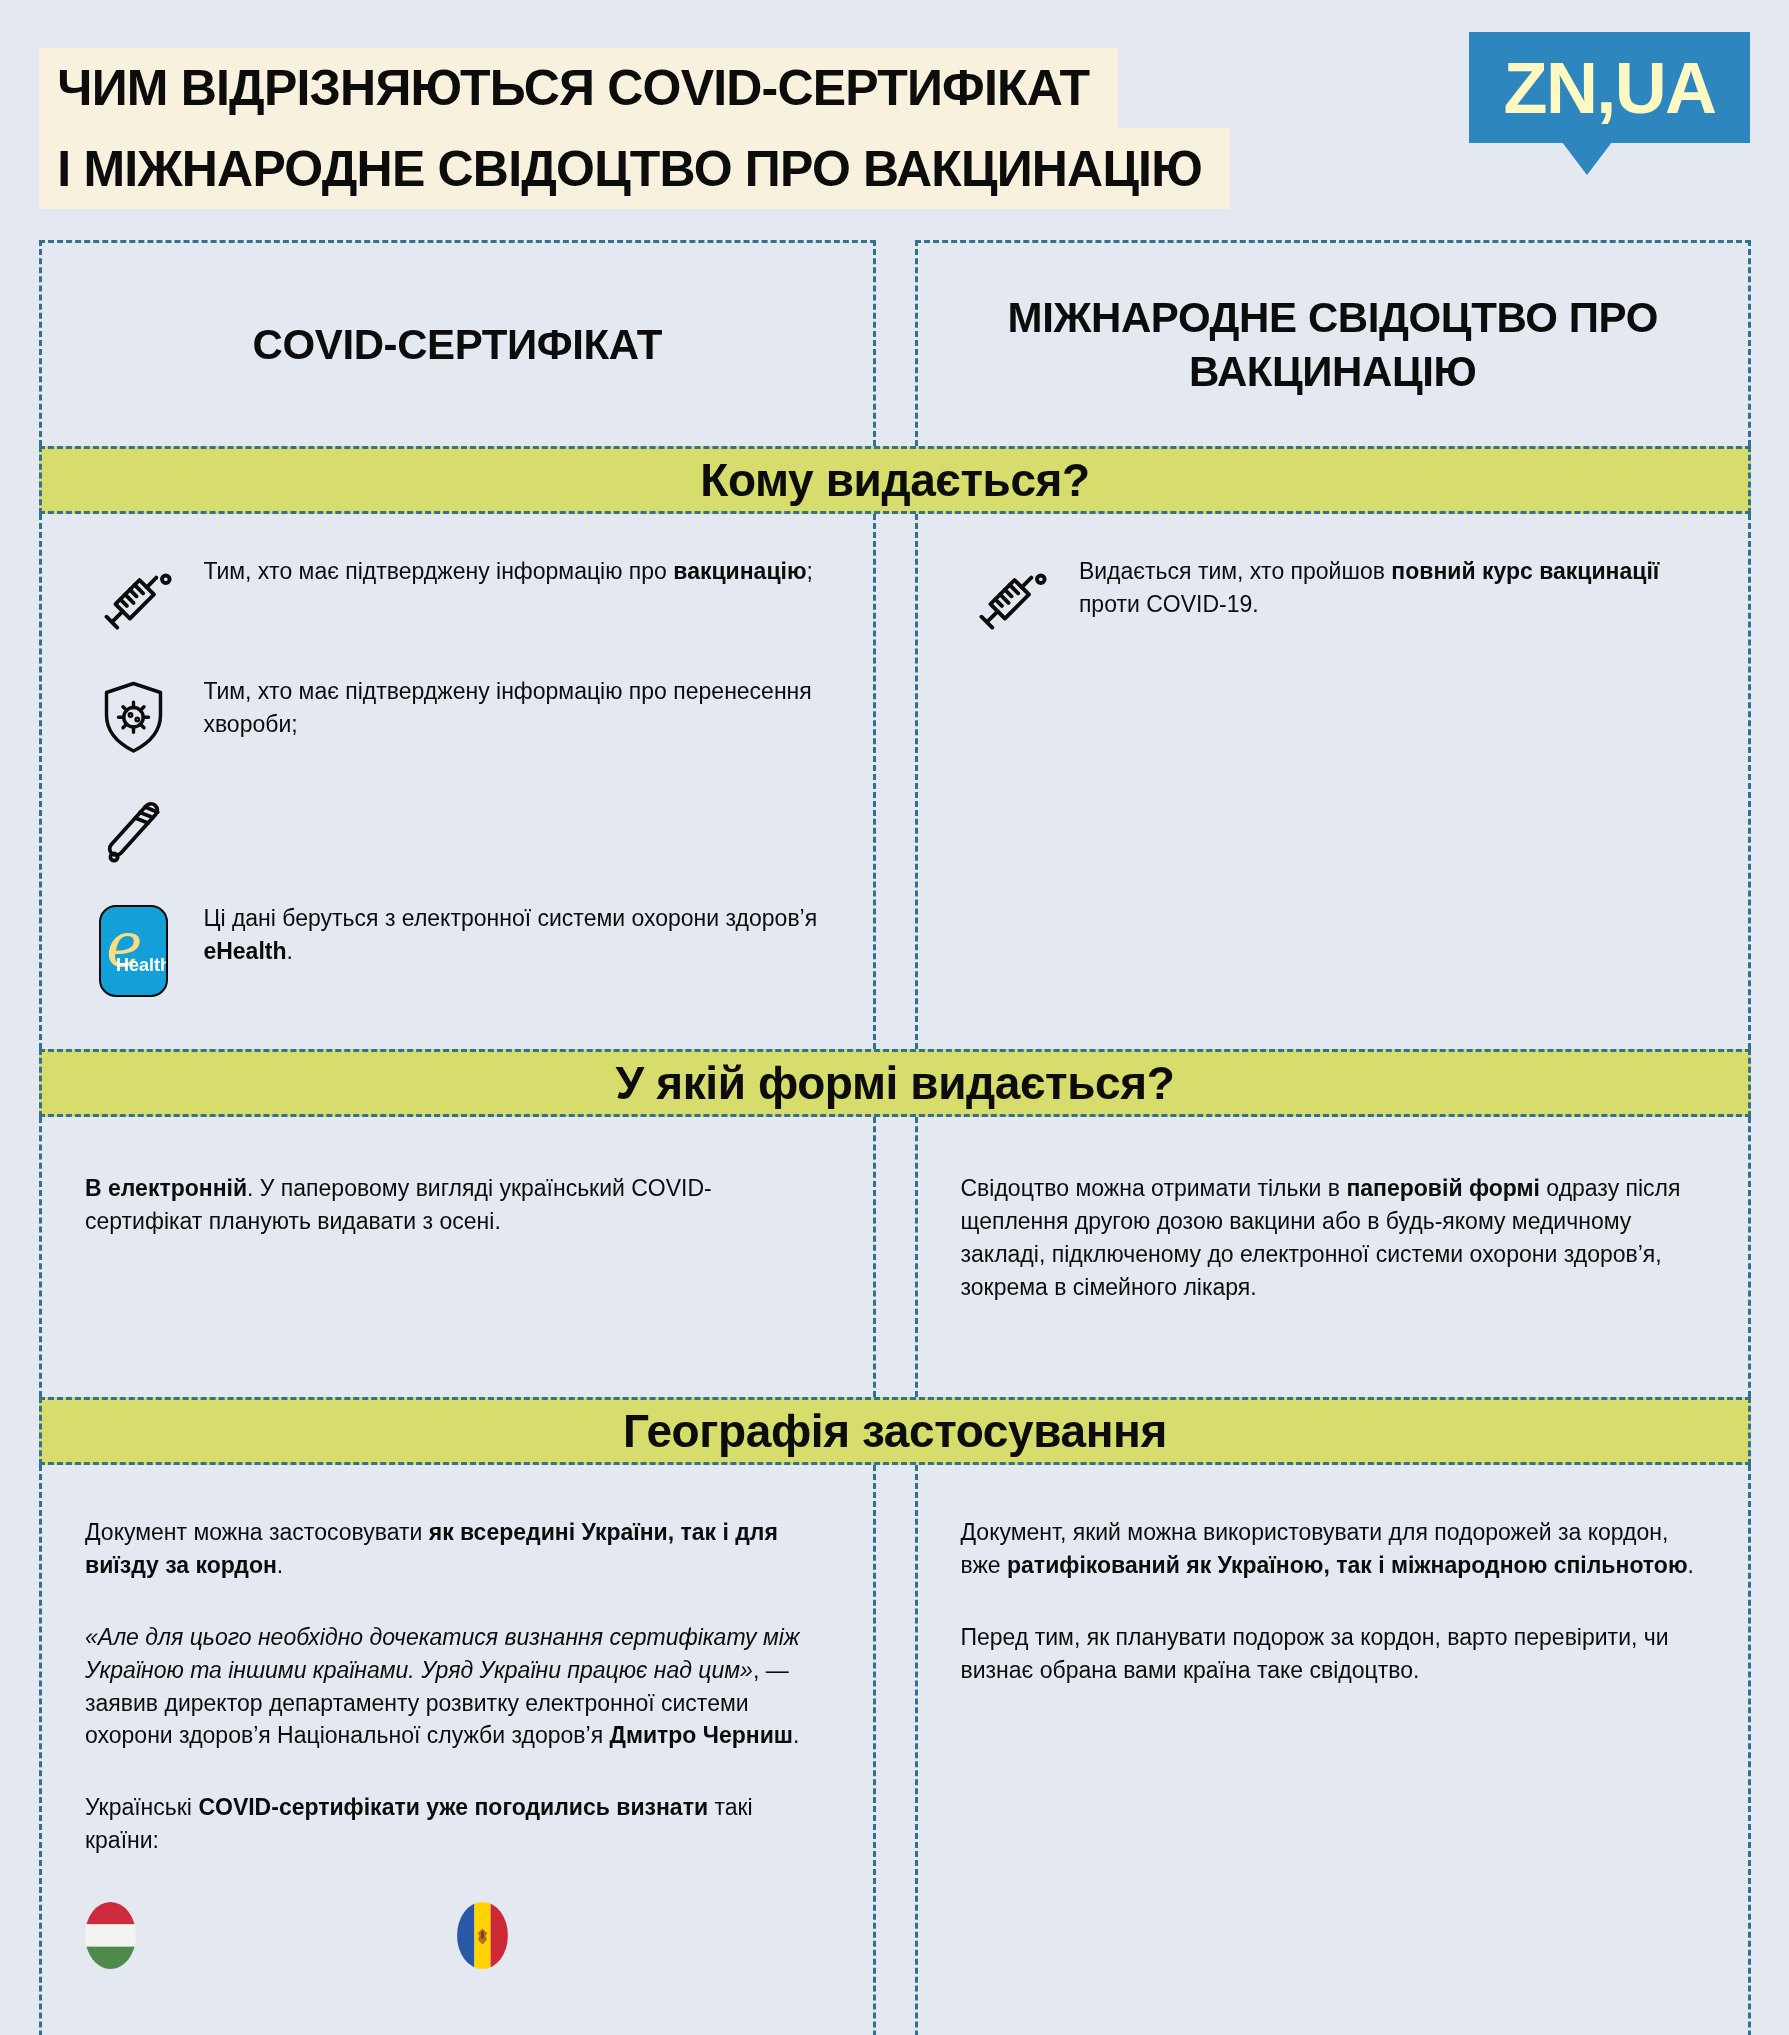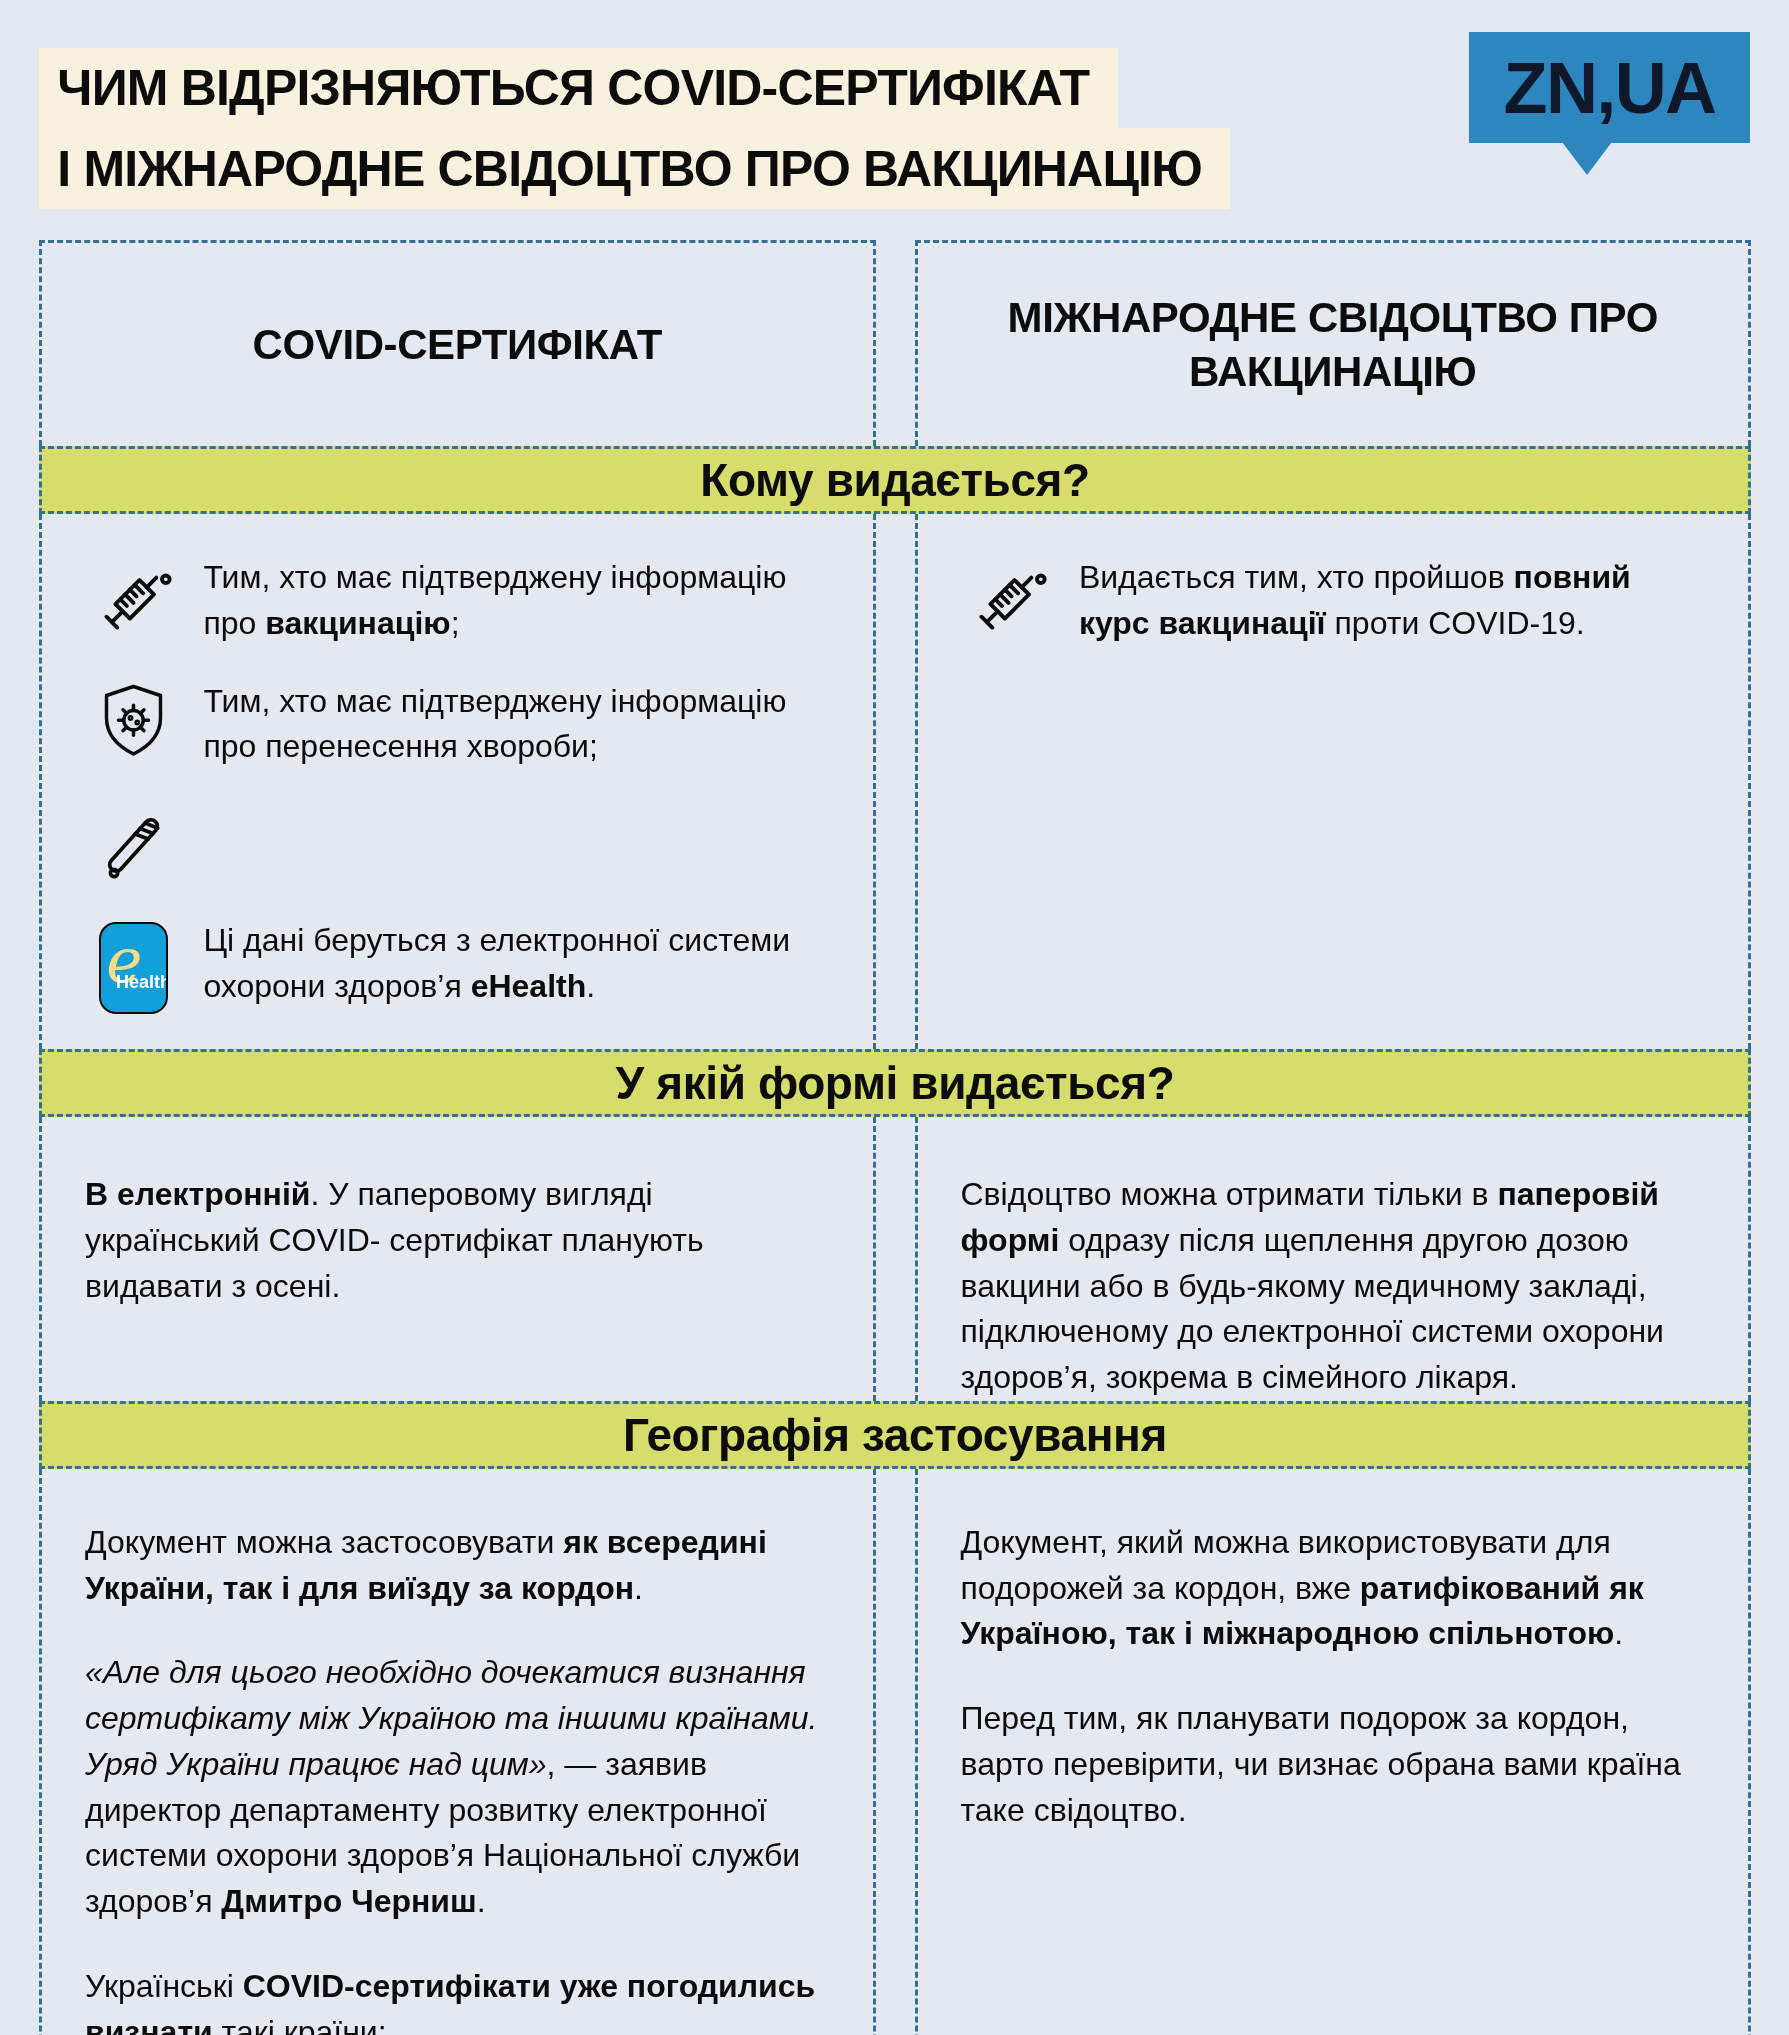--- a/index.html
+++ b/index.html
@@ -10,38 +10,38 @@
   html,body{background:var(--bg);}
   body{font-family:"Liberation Sans","DejaVu Sans",sans-serif;color:var(--ink);}
   .page{position:relative;width:1790px;height:2776px;background:var(--bg);overflow:hidden;}
 
   
   .header{position:relative;padding:48px 39px 0 39px;height:204px;}
   .title-line{display:table;background:var(--cream);padding:12.2px 28.5px 12.2px 18.3px;
     font-size:50px;font-weight:800;letter-spacing:-0.8px;line-height:1.12;white-space:nowrap;}
   .logo{position:absolute;top:32px;right:40px;width:281px;height:111px;background:var(--zn);
     display:flex;align-items:center;justify-content:center;}
-  .logo span{color:#0f172a;font-size:72px;font-weight:800;letter-spacing:-1.6px;}
+  .logo span{color:#fef9c3;font-size:72px;font-weight:800;letter-spacing:-1.6px;}
   .logo:after{content:"";position:absolute;left:33%;bottom:-32px;width:0;height:0;
     border:25px solid transparent;border-top:33px solid var(--zn);border-bottom:0;}
 
   
   .main{padding:0 39px;margin-top:36px;}
   .band{display:flex;gap:39px;justify-content:space-between;}
   .band .col{flex:1 1 0;border-left:3.3px dashed var(--dash);border-right:3.3px dashed var(--dash);padding:0 43px;}
   .band.first .col{border-top:3.3px dashed var(--dash);}
 
   .col-title{display:flex;align-items:center;justify-content:center;text-align:center;
     font-size:42px;font-weight:800;letter-spacing:-0.4px;line-height:1.28;min-height:206px;}
 
   .bar{border:3.3px dashed var(--dash);background:var(--yellow);height:68px;
     display:flex;align-items:center;justify-content:center;}
   .bar span{font-size:46px;font-weight:800;letter-spacing:-0.4px;}
 
-  .tx{font-size:32px;line-height:1.43;}
+  .tx{font-size:23px;line-height:1.43;}
   .item{display:flex;align-items:flex-start;gap:22.4px;}
   .item .ic{flex:0 0 96px;display:flex;justify-content:center;padding-top:3.3px;}
   svg.line{stroke:var(--ink);fill:none;stroke-width:4.6;stroke-linecap:round;stroke-linejoin:round;}
 
   
   .r-s1{min-height:535px;}  .r-s1 .col{padding-top:41px;}
   .r-s1 .item{margin-bottom:32px;}
   .r-s2{min-height:280px;}   .r-s2 .col{padding-top:55px;}
   .r-s3{min-height:760px;}  .r-s3 .col{padding-top:51px;}
   .mt{margin-top:39px;}

